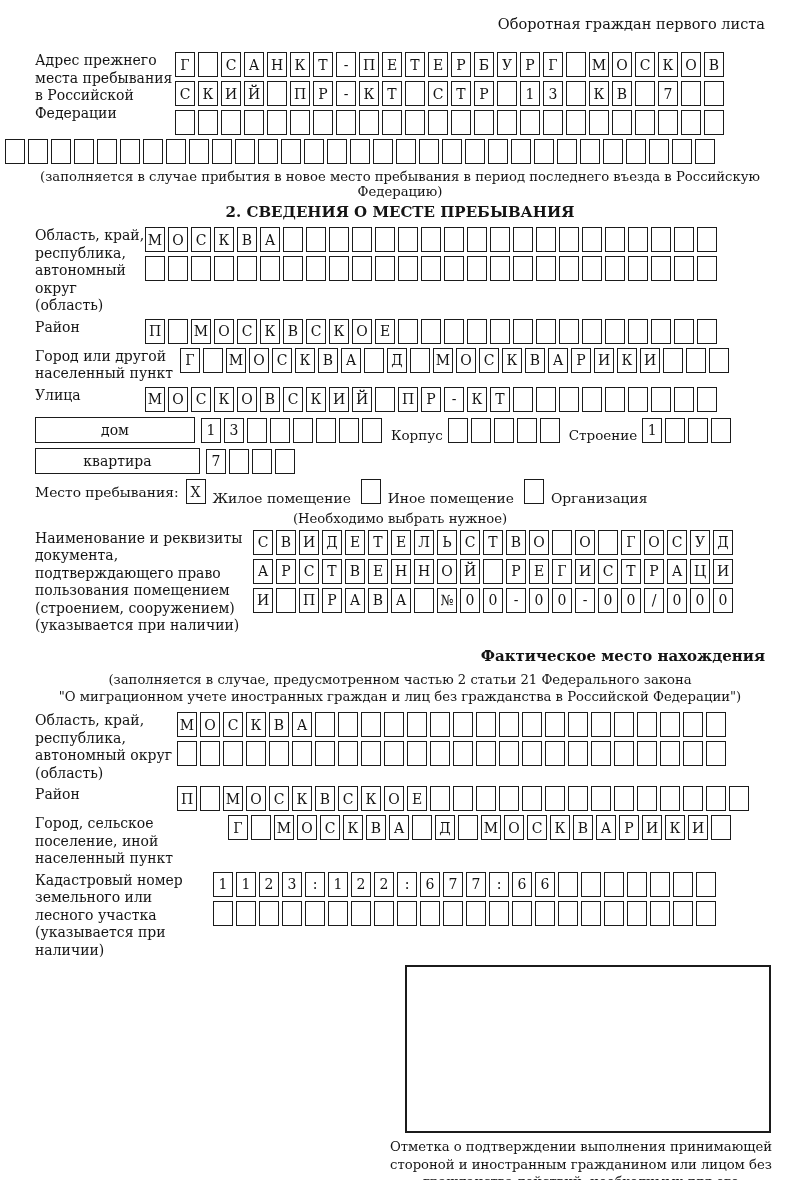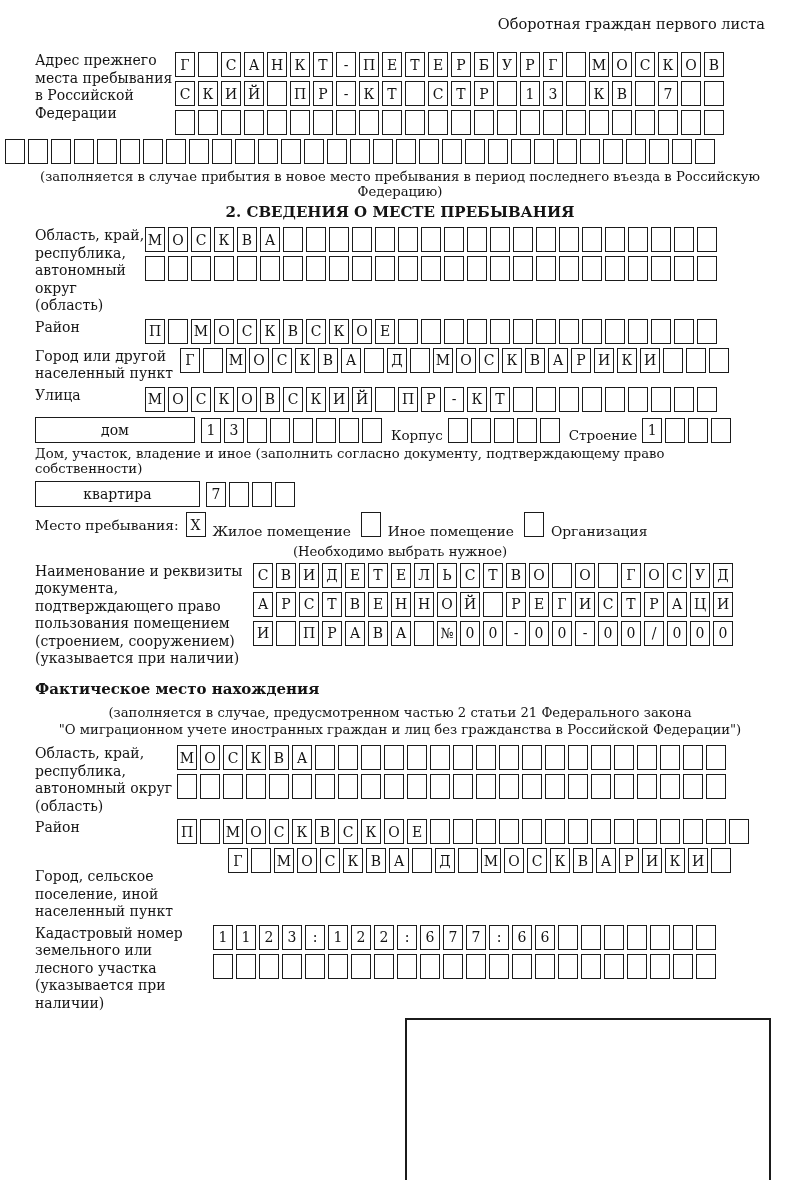--- a/index.html
+++ b/index.html
@@ -6,21 +6,21 @@
   .page{
     width:800px;height:1180px;box-sizing:border-box;
     background:#fff;color:#141414;
     font-family:"DejaVu Serif","Liberation Serif",serif;
     padding:12px 35px 0 35px;overflow:hidden;position:relative;
   }
   .corner{ text-align:right;font-size:14.5px;margin:4px 0 20px 0; }
   .frow{ display:flex;align-items:flex-start; }
   .flabel{ font-size:14px;line-height:1.25;flex-shrink:0; }
   .w110{width:110px;} .w135{width:140px;} .w140{width:142px;} .w145{width:145px;}
-  .w170{width:178px;} .w190{width:193px;margin-top:20px;} .w215{width:218px;} .w115{width:142px;}
+  .w170{width:178px;} .w190{width:193px;} .w215{width:218px;} .w115{width:142px;}
   .cellrow{ display:flex;gap:3px;flex-shrink:0; }
   .cellcol{ display:flex;flex-direction:column;gap:4px; }
   .cell{
     width:18px;height:23px;border:1.6px solid #1b1b1b;flex-shrink:0;
     display:flex;align-items:center;justify-content:center;
     font-size:14px;line-height:1;
   }
   .fullrow{ margin-left:-30px;margin-top:4px; }
   .center-note{ text-align:center;font-size:13.2px;margin:5px 0 4px 0; }
   .sec-title{ text-align:center;font-size:15px;font-weight:bold;margin:4px 0 6px 0; }
@@ -29,21 +29,21 @@
     border:1.6px solid #1b1b1b;height:26px;box-sizing:border-box;
     display:flex;align-items:center;justify-content:center;
     font-size:14px;flex-shrink:0;
   }
   .wb160{width:160px;margin-right:6px;} .wb200{width:165px;margin-right:6px;}
   .inline-label{ font-size:13.5px;margin:4px 5px 0 9px;white-space:nowrap; }
   .houserow{ margin:5px 0 2px 0;align-items:flex-end; }
   .caption{ font-size:13.2px;margin:3px 0 4px 0; }
   .stayrow{ align-items:center;margin:4px 0 1px 0;font-size:13.8px; }
   .stay-label{ margin-right:7px; } .stay-opt{ margin:12px 10px 0 7px; }
-  .fact-title{ text-align:left;font-size:15px;font-weight:bold;margin:12px 0 6px 0; }
+  .fact-title{ text-align:right;font-size:15px;font-weight:bold;margin:12px 0 6px 0; }
   .fact-sub{ text-align:center;font-size:13.2px;line-height:1.35;margin:0 0 6px 0; }
   .confirm-wrap{ display:flex;flex-direction:column;align-items:flex-end;margin-top:6px; }
   .confirm-box{ width:366px;height:168px;border:2px solid #1b1b1b;box-sizing:border-box;margin-right:-6px; }
   .confirm-note{ width:388px;text-align:center;font-size:13.2px;line-height:1.33;margin:5px -10px 0 0; }
 </style>
 </head>
 <body>
 
 <div class="page">
 
@@ -342,21 +342,20 @@
         <span class="cell"></span>
       </div>
     <div class="inline-label">Строение</div>
     <div class="cellrow">
         <span class="cell">1</span>
         <span class="cell"></span>
         <span class="cell"></span>
         <span class="cell"></span>
       </div>
   </div>
-  <div class="caption">Дом, участок, владение и иное (заполнить согласно документу, подтверждающему право собственности)</div>
 
   <div class="frow houserow">
     <div class="widebox wb200">квартира</div>
     <div class="cellrow">
         <span class="cell">7</span>
         <span class="cell"></span>
         <span class="cell"></span>
         <span class="cell"></span>
       </div>
   </div>

